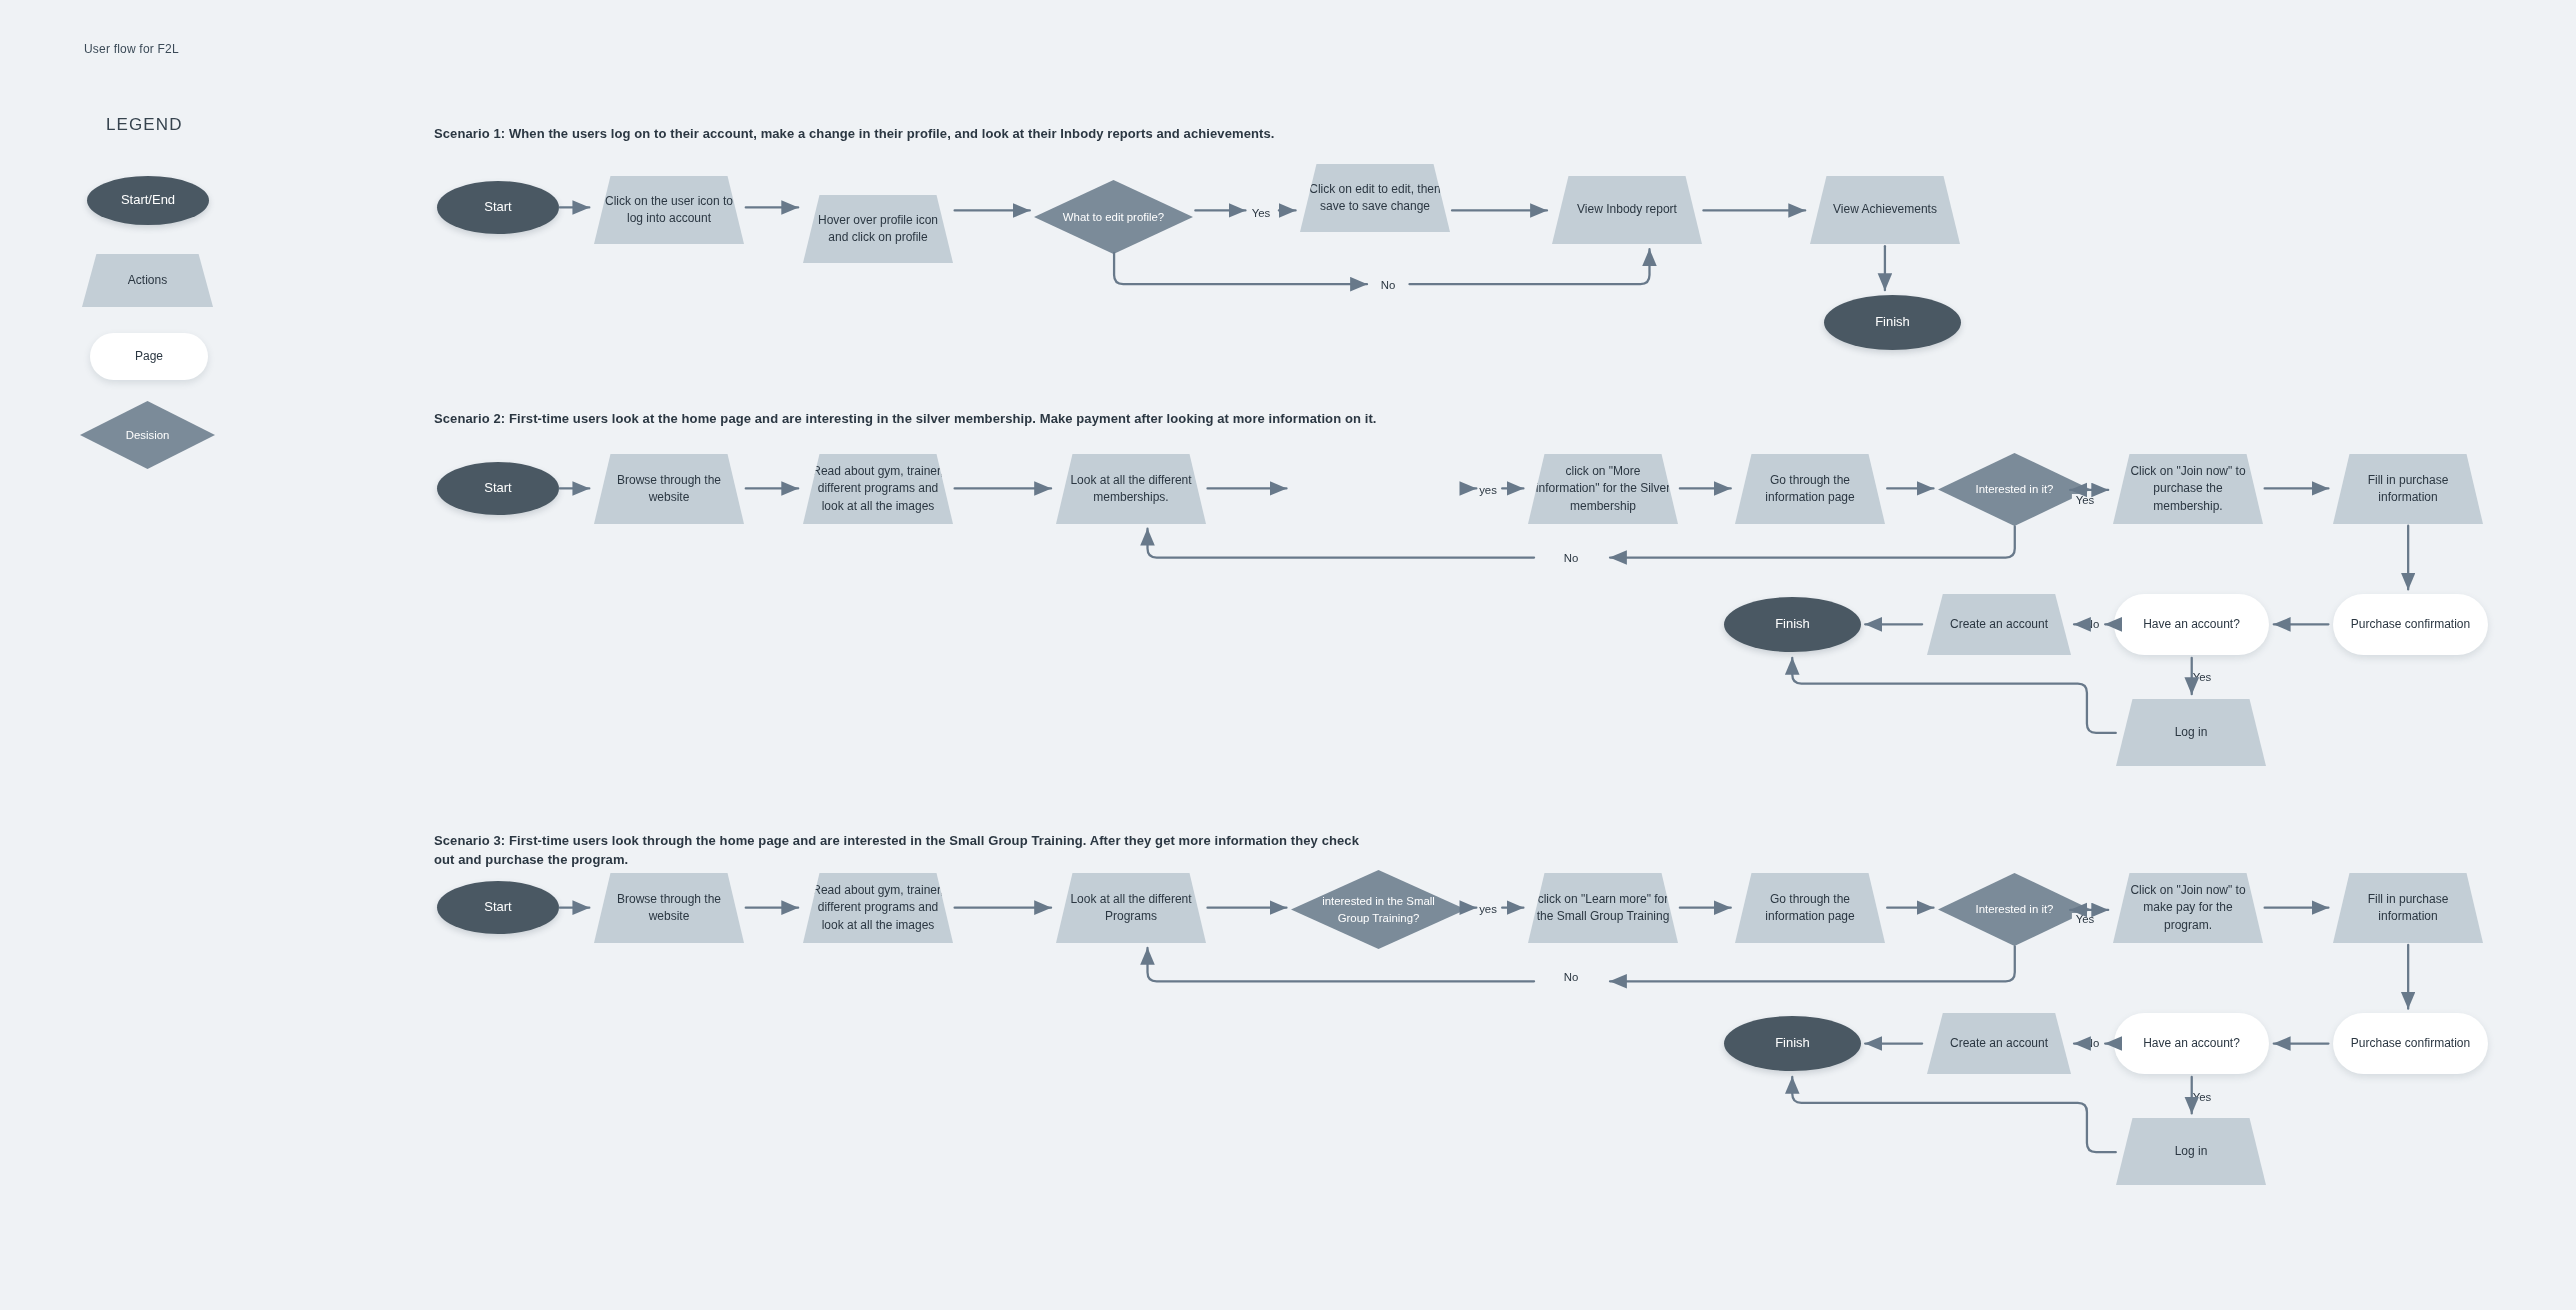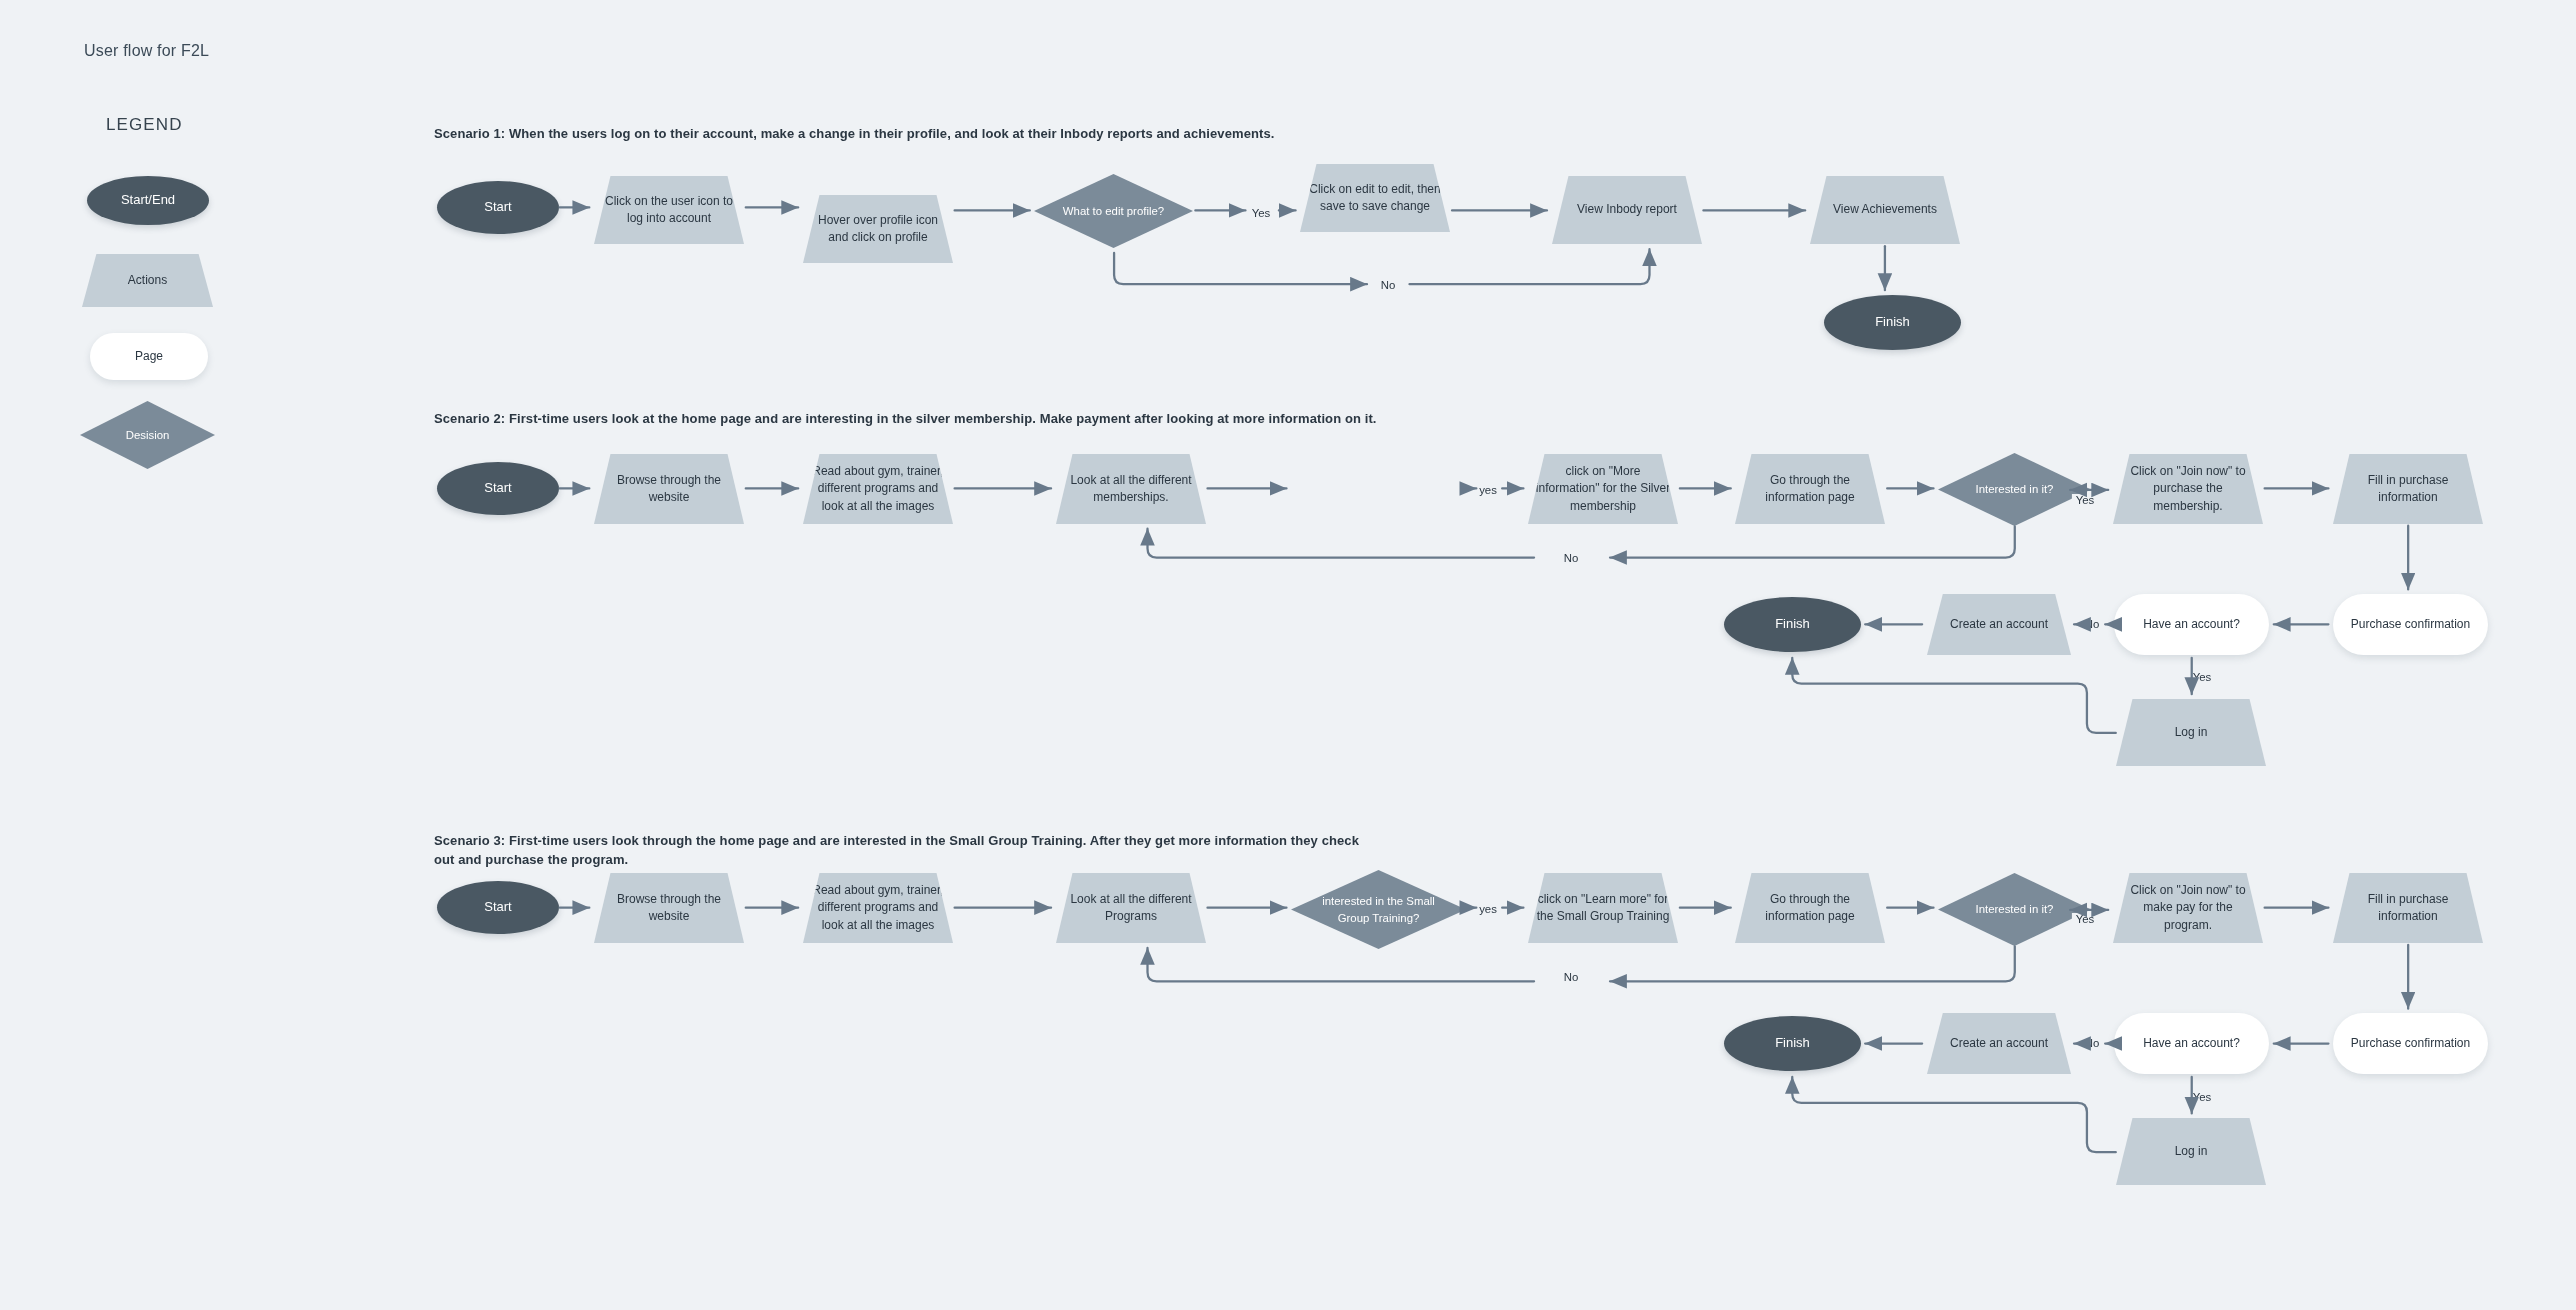--- a/index.html
+++ b/index.html
@@ -9,21 +9,21 @@
     font-family:"Liberation Sans", sans-serif;
     color:#2e3a45;
     overflow:hidden;
     position:relative;
   }
   #canvas{position:absolute;left:0;top:0;width:2576px;height:1311px;}
   svg#wires{position:absolute;left:0;top:0;width:2576px;height:1311px;pointer-events:none;}
 
   .page-title{
     position:absolute;left:84px;top:42px;
-    font-size:16px;color:#3b4a57;letter-spacing:0.2px;
+    font-size:12px;color:#3b4a57;letter-spacing:0.2px;
   }
   .legend-title{
     position:absolute;left:106px;top:115px;
     font-size:17px;letter-spacing:1.1px;color:#36434e;
   }
   .scn-head{
     position:absolute;font-size:13px;font-weight:bold;color:#2b3742;
     line-height:1.45;letter-spacing:0.1px;
   }
 
@@ -102,21 +102,21 @@
   </div>
 
   <div class="node n-act" style="left:594px;top:176px;width:150px;height:68px;">
     <span class="lbl">Click on the user icon to log into account</span>
   </div>
 
   <div class="node n-act" style="left:803px;top:176px;width:150px;height:68px;margin-top:19px;">
     <span class="lbl">Hover over profile icon and click on profile</span>
   </div>
 
-  <div class="node n-dec" style="left:1034px;top:174px;width:159px;height:74px;">
+  <div class="node n-dec" style="left:1034px;top:180px;width:159px;height:74px;">
     <span class="lbl">What to edit profile?</span>
   </div>
 
   <div class="node n-act" style="left:1300px;top:164px;width:150px;height:68px;">
     <span class="lbl">Click on edit to edit,  then save to save change</span>
   </div>
 
   <div class="node n-act" style="left:1552px;top:176px;width:150px;height:68px;">
     <span class="lbl">View Inbody report</span>
   </div>

